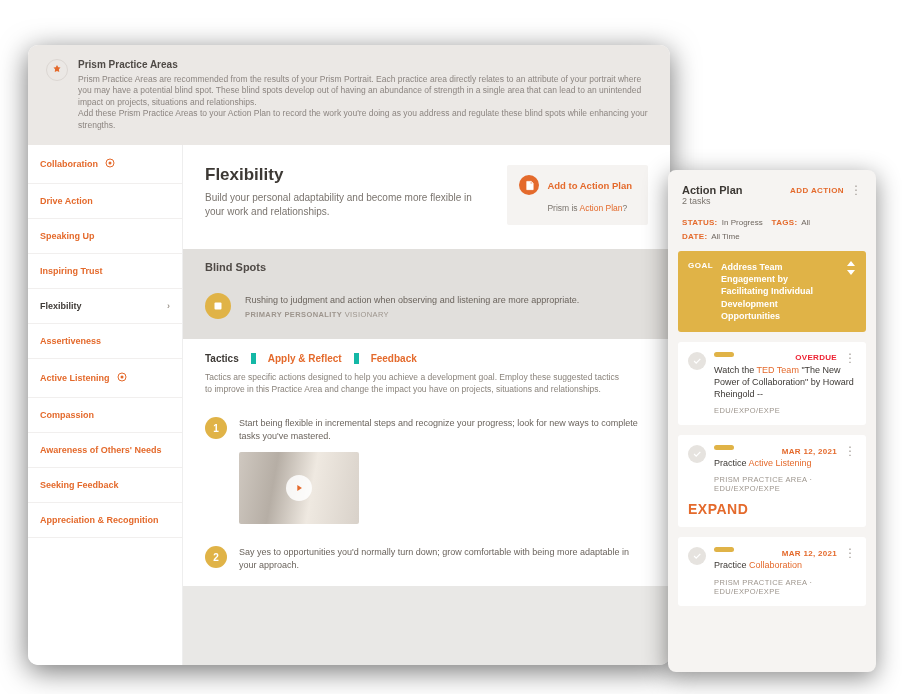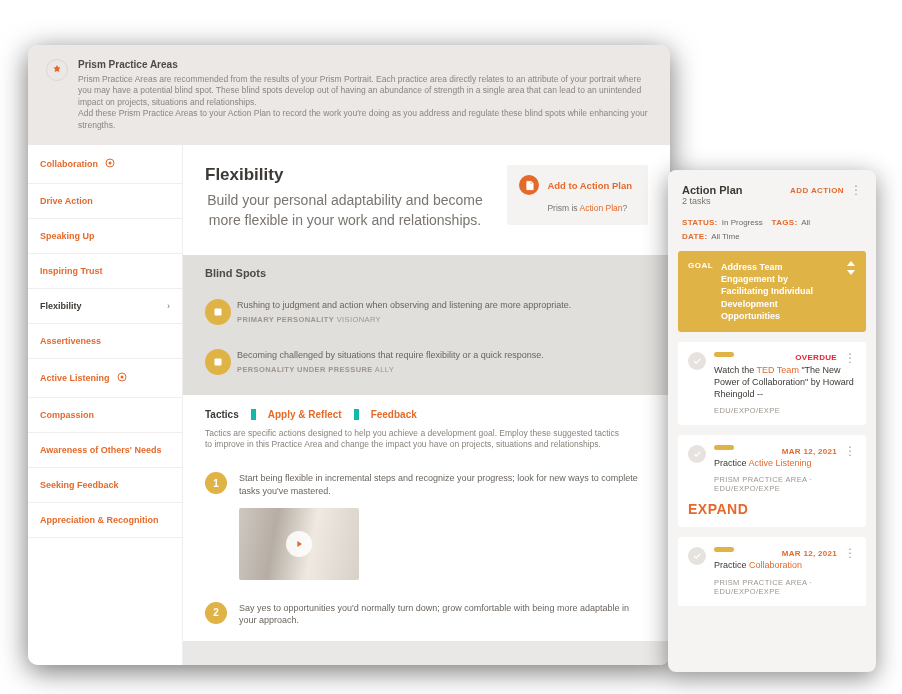--- a/index.html
+++ b/index.html
@@ -57,28 +57,28 @@
     font-size:9px; font-weight:600; color:#e46a2c; cursor:pointer;
     background:#fff;
   }
   .side-item.active { color:#3f3b37; background:#fff; }
   .side-item .chev { margin-left:auto; color:#9f9890; }
   .tiny-icon svg { width:12px; height:12px; }
   
   .main { flex:1; background:#e9e8e6; overflow:hidden; }
   .hero { background:#fff; padding:20px 22px 24px; display:flex; gap:18px; align-items:flex-start;}
   .hero h1 { font-size:17px; font-weight:700; color:#3d3935; margin-bottom:6px;}
-  .hero p { font-size:14px; color:#7a746e; max-width:280px; line-height:1.4;text-align:center;}
+  .hero p { font-size:10px; color:#7a746e; max-width:280px; line-height:1.4;}
   .hero-right { margin-left:auto; background:#f5f3f1; border-radius:2px; padding:10px 16px 12px 12px; }
   .add-plan { display:flex; align-items:center; gap:8px; font-size:9.5px;font-weight:600;color:#e46a2c;}
   .add-plan-ic { width:20px;height:20px;border-radius:50%;background:#e46a2c;display:flex;align-items:center;justify-content:center;}
   .whatis { font-size:8.5px; color:#7a746e; padding-left:28px; margin-top:8px;}
   .whatis span.lnk { color:#e46a2c; }
   .section-h { background:#e1dfdc; padding:12px 22px 10px; font-size:11px; font-weight:700; color:#4f4a46;}
-  .blind { display:flex; gap:6px; padding:10px 22px 14px; align-items:center;}
+  .blind { display:flex; gap:14px; padding:10px 22px 14px; align-items:center;}
   .blind-ic { width:26px;height:26px;border-radius:50%;background:#e0b347;flex:0 0 auto;display:flex;align-items:center;justify-content:center;}
   .blind-body p { font-size:9px; color:#6b645d; line-height:1.35; margin-bottom:4px;}
   .blind-meta { font-size:7.5px; letter-spacing:.4px; text-transform:uppercase; color:#9d958d;}
   .blind-meta b { font-weight:700;}
   .tabs-wrap { background:#fff; padding:14px 22px 0;}
   .tabs { display:flex; gap:0; font-size:10px; font-weight:600;}
   .tab { padding: 0 12px 0 0; color:#e46a2c; border-right:5px solid #14b8a6; margin-right:12px; cursor:pointer;}
   .tab:first-child { color:#3d3935; }
   .tab:last-child { border:none;}
   .tactics-desc { font-size:8.5px; color:#8a837b; line-height:1.35; padding:8px 0 14px; max-width: 420px;}
@@ -224,31 +224,20 @@
           <div class="blind-ic">
             <svg width="12" height="12" viewBox="0 0 24 24">
                 <rect x="5" y="5" width="14" height="14" rx="2" fill="#fff"></rect>
               </svg>
           </div>
           <div class="blind-body">
             <p>Rushing to judgment and action when observing and listening are more appropriate.</p>
             <div class="blind-meta"><b>PRIMARY PERSONALITY</b> <span>VISIONARY</span></div>
           </div>
         </div>
-        <div class="blind">
-          <div class="blind-ic">
-            <svg width="12" height="12" viewBox="0 0 24 24">
-                <rect x="5" y="5" width="14" height="14" rx="2" fill="#fff"></rect>
-              </svg>
-          </div>
-          <div class="blind-body">
-            <p>Becoming challenged by situations that require flexibility or a quick response.</p>
-            <div class="blind-meta"><b>PERSONALITY UNDER PRESSURE</b> <span>ALLY</span></div>
-          </div>
-        </div>
       </div>
 
       <div class="tabs-wrap">
         <div class="tabs">
           <div class="tab">Tactics</div>
           <div class="tab">Apply &amp; Reflect</div>
           <div class="tab">Feedback</div>
         </div>
         <p class="tactics-desc">Tactics are specific actions designed to help you achieve a development goal. Employ these suggested tactics to improve in this Practice Area and change the impact you have on projects, situations and relationships.</p>
       </div>

